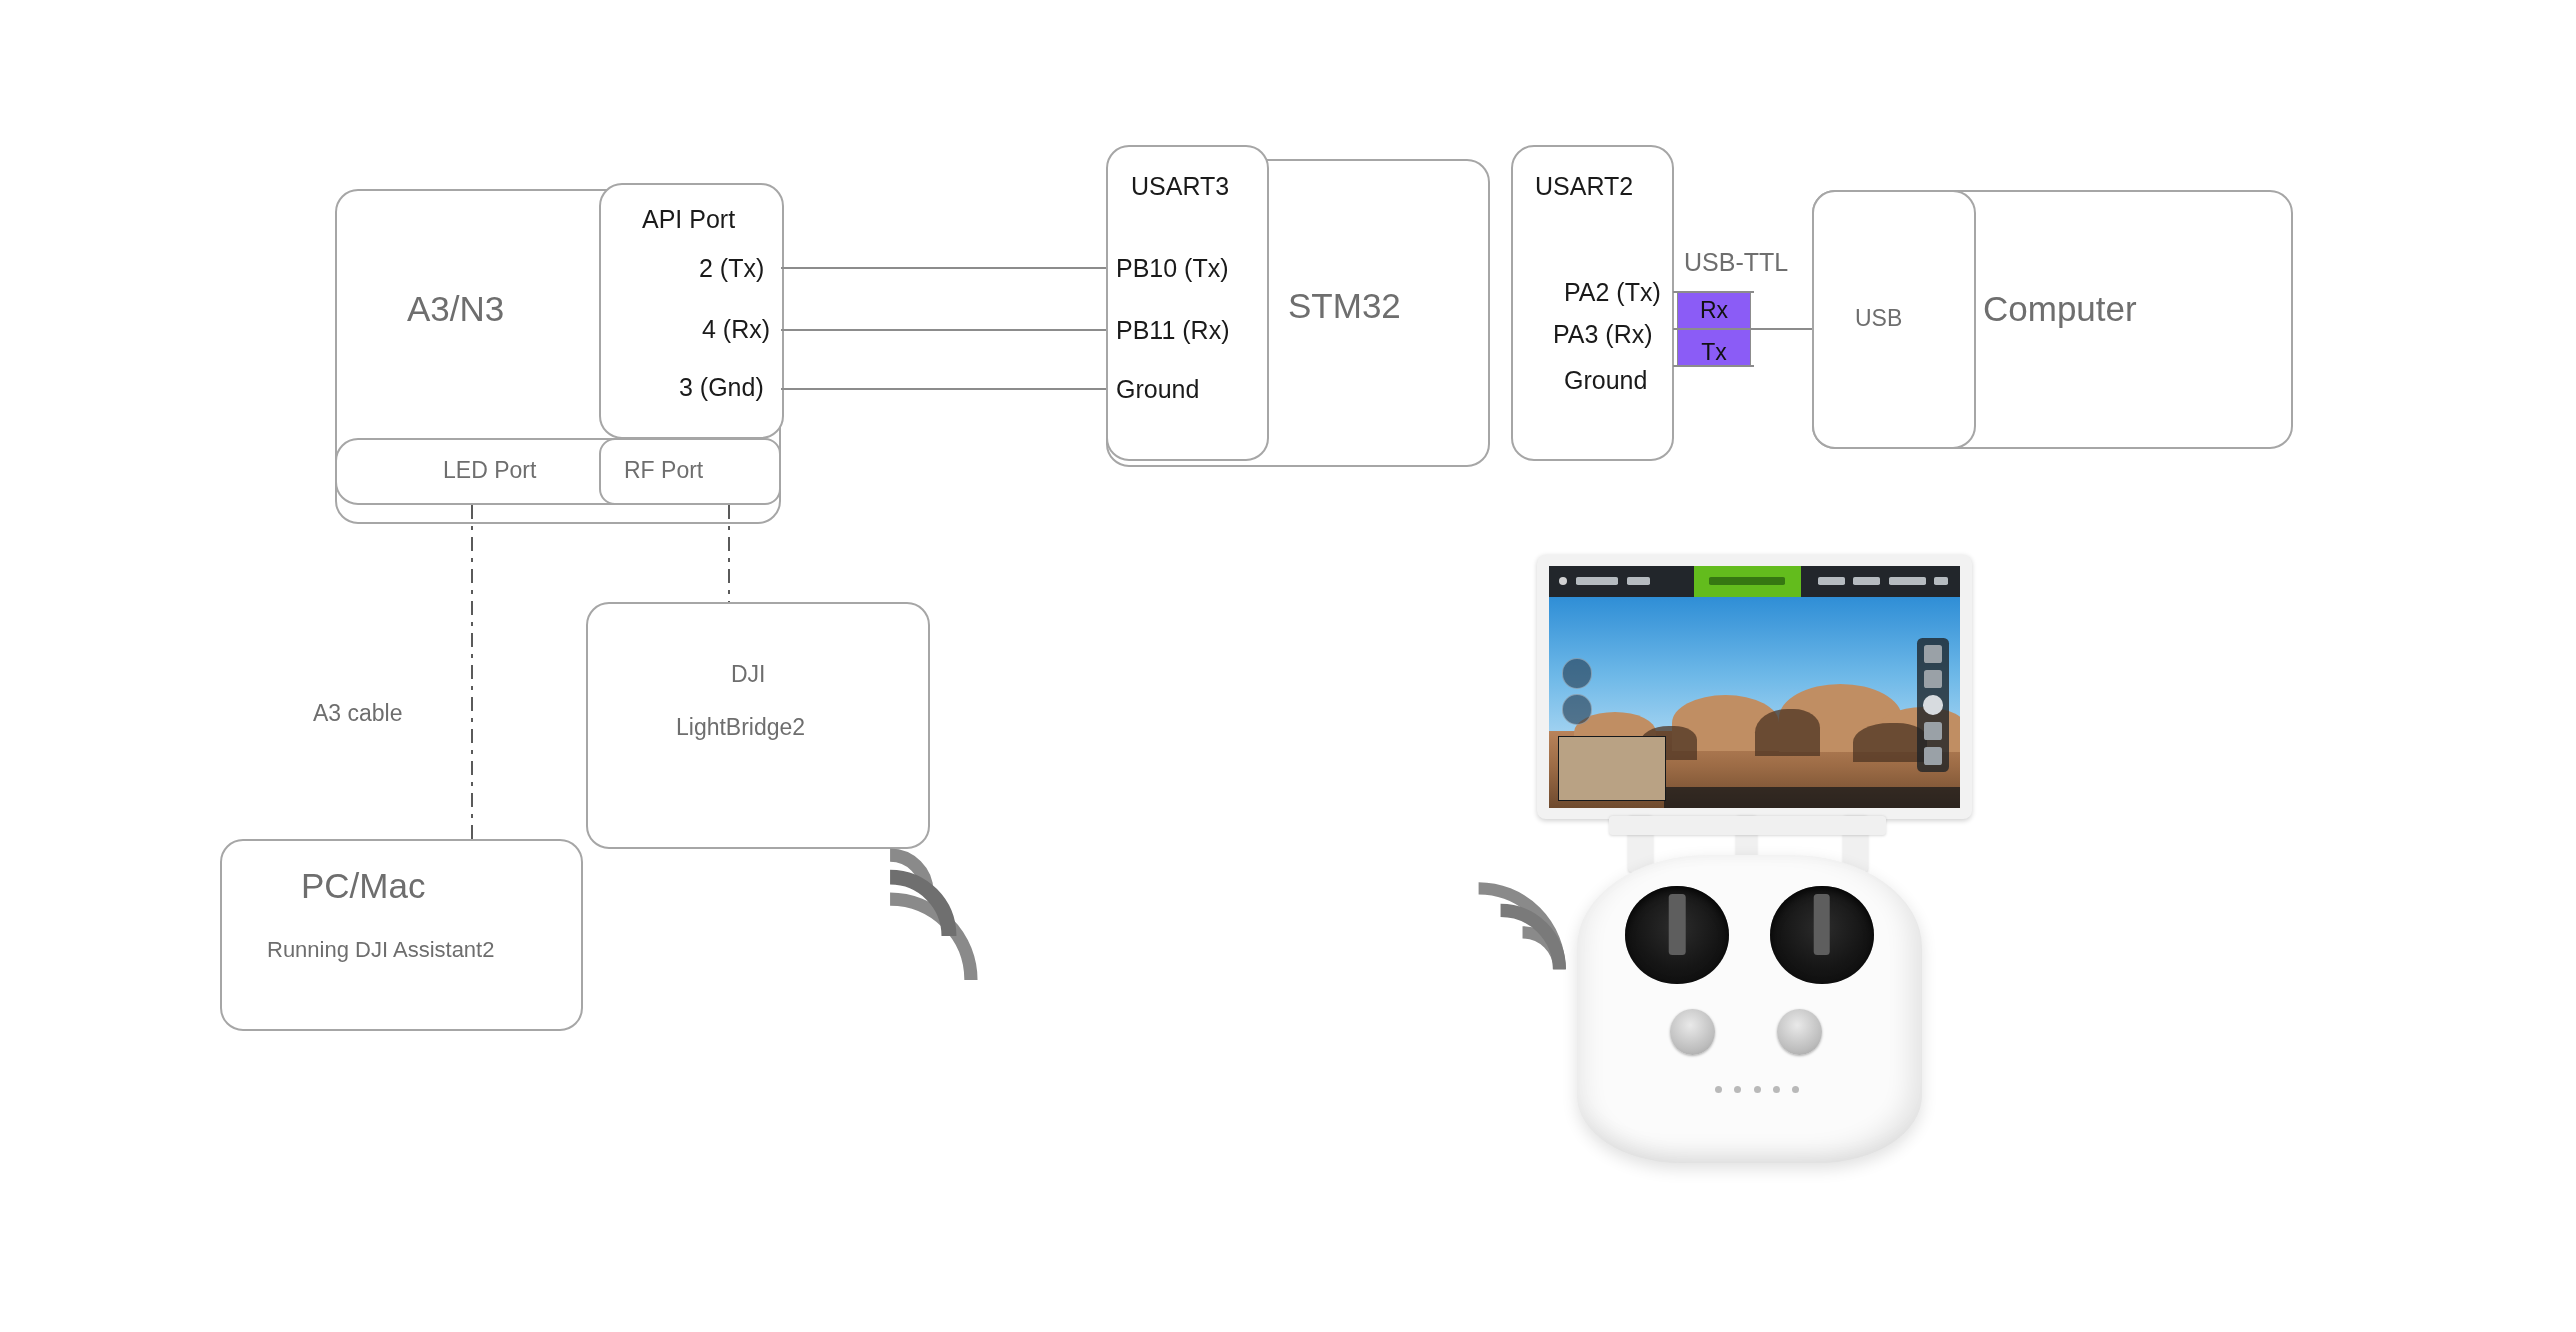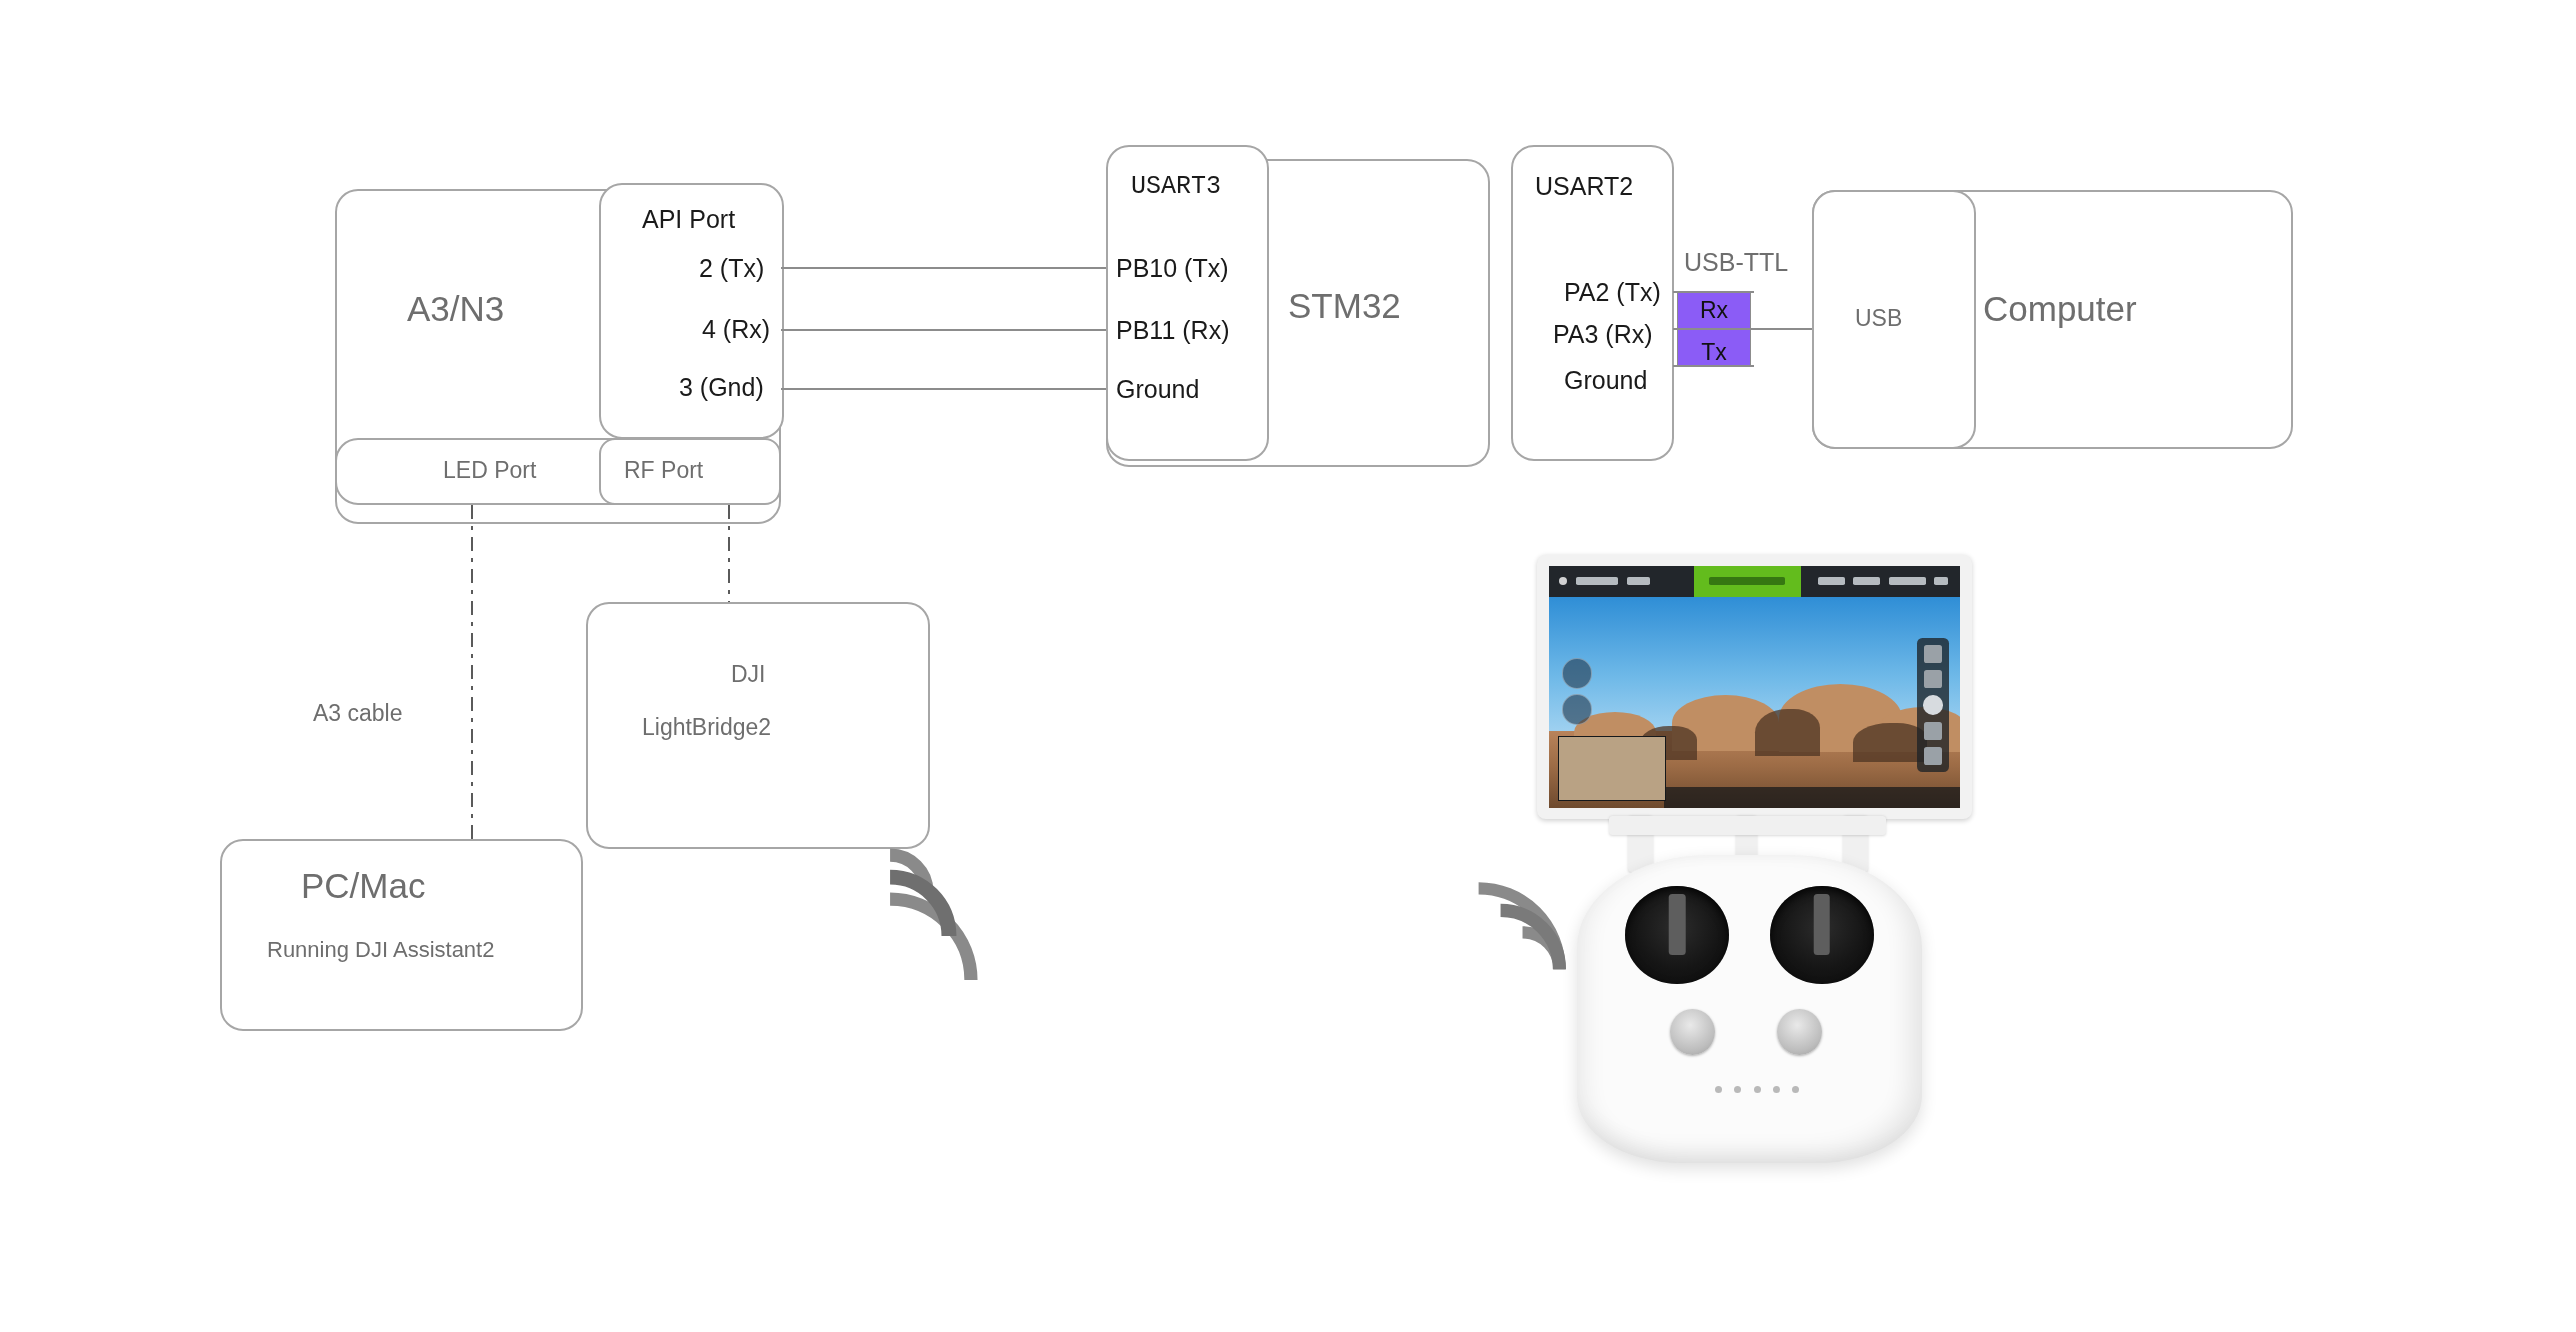--- a/index.html
+++ b/index.html
@@ -178,21 +178,21 @@
   <div class="lbl med" style="left:624px;top:459px;">RF Port</div>
 
   <div class="wire" style="left:781px;top:267px;width:328px;"></div>
   <div class="wire" style="left:781px;top:329px;width:328px;"></div>
   <div class="wire" style="left:781px;top:388px;width:328px;"></div>
 
   <div class="box" style="left:1106px;top:159px;width:384px;height:308px;"></div>
   <div class="lbl big" style="left:1288px;top:288px;">STM32</div>
 
   <div class="box" style="left:1106px;top:145px;width:163px;height:316px;"></div>
-  <div class="lbl sm dark" style="left:1131px;top:174px;font-family:Liberation Mono, monospace;">USART3</div>
+  <div class="lbl sm dark" style="left:1131px;top:174px;">USART3</div>
   <div class="lbl sm dark" style="left:1116px;top:256px;">PB10 (Tx)</div>
   <div class="lbl sm dark" style="left:1116px;top:318px;">PB11 (Rx)</div>
   <div class="lbl sm dark" style="left:1116px;top:377px;">Ground</div>
 
   <div class="box" style="left:1511px;top:145px;width:163px;height:316px;"></div>
   <div class="lbl sm dark" style="left:1535px;top:174px;">USART2</div>
   <div class="lbl sm dark" style="left:1564px;top:280px;">PA2 (Tx)</div>
   <div class="lbl sm dark" style="left:1553px;top:322px;">PA3 (Rx)</div>
   <div class="lbl sm dark" style="left:1564px;top:368px;">Ground</div>
 
@@ -216,21 +216,21 @@
   <div class="lbl med" style="left:1855px;top:307px;">USB</div>
 
   <div class="dashdot" style="left:471px;top:505px;height:339px;"></div>
 
   <div class="dashdot" style="left:728px;top:505px;height:97px;"></div>
 
   <div class="lbl med" style="left:313px;top:702px;">A3 cable</div>
 
   <div class="box" style="left:586px;top:602px;width:344px;height:247px;"></div>
   <div class="lbl med" style="left:731px;top:663px;">DJI</div>
-  <div class="lbl med" style="left:642px;top:716px;">LightBridge2</div>
+  <div class="lbl med" style="left:676px;top:716px;">LightBridge2</div>
 
   <svg class="wifi" width="150" height="167" viewBox="0 0 170 190" style="left:881px;top:820px;">
     <g fill="none" stroke="#8a8a8a" stroke-width="15" stroke-linecap="butt">
       <path d="M 10 40 A 42 42 0 0 1 52 82"></path>
       <path d="M 10 90 A 92 92 0 0 1 102 182"></path>
     </g>
     <g fill="none" stroke="#6f6f6f" stroke-width="17" stroke-linecap="butt">
       <path d="M 10 65 A 67 67 0 0 1 77 132"></path>
     </g>
   </svg>

